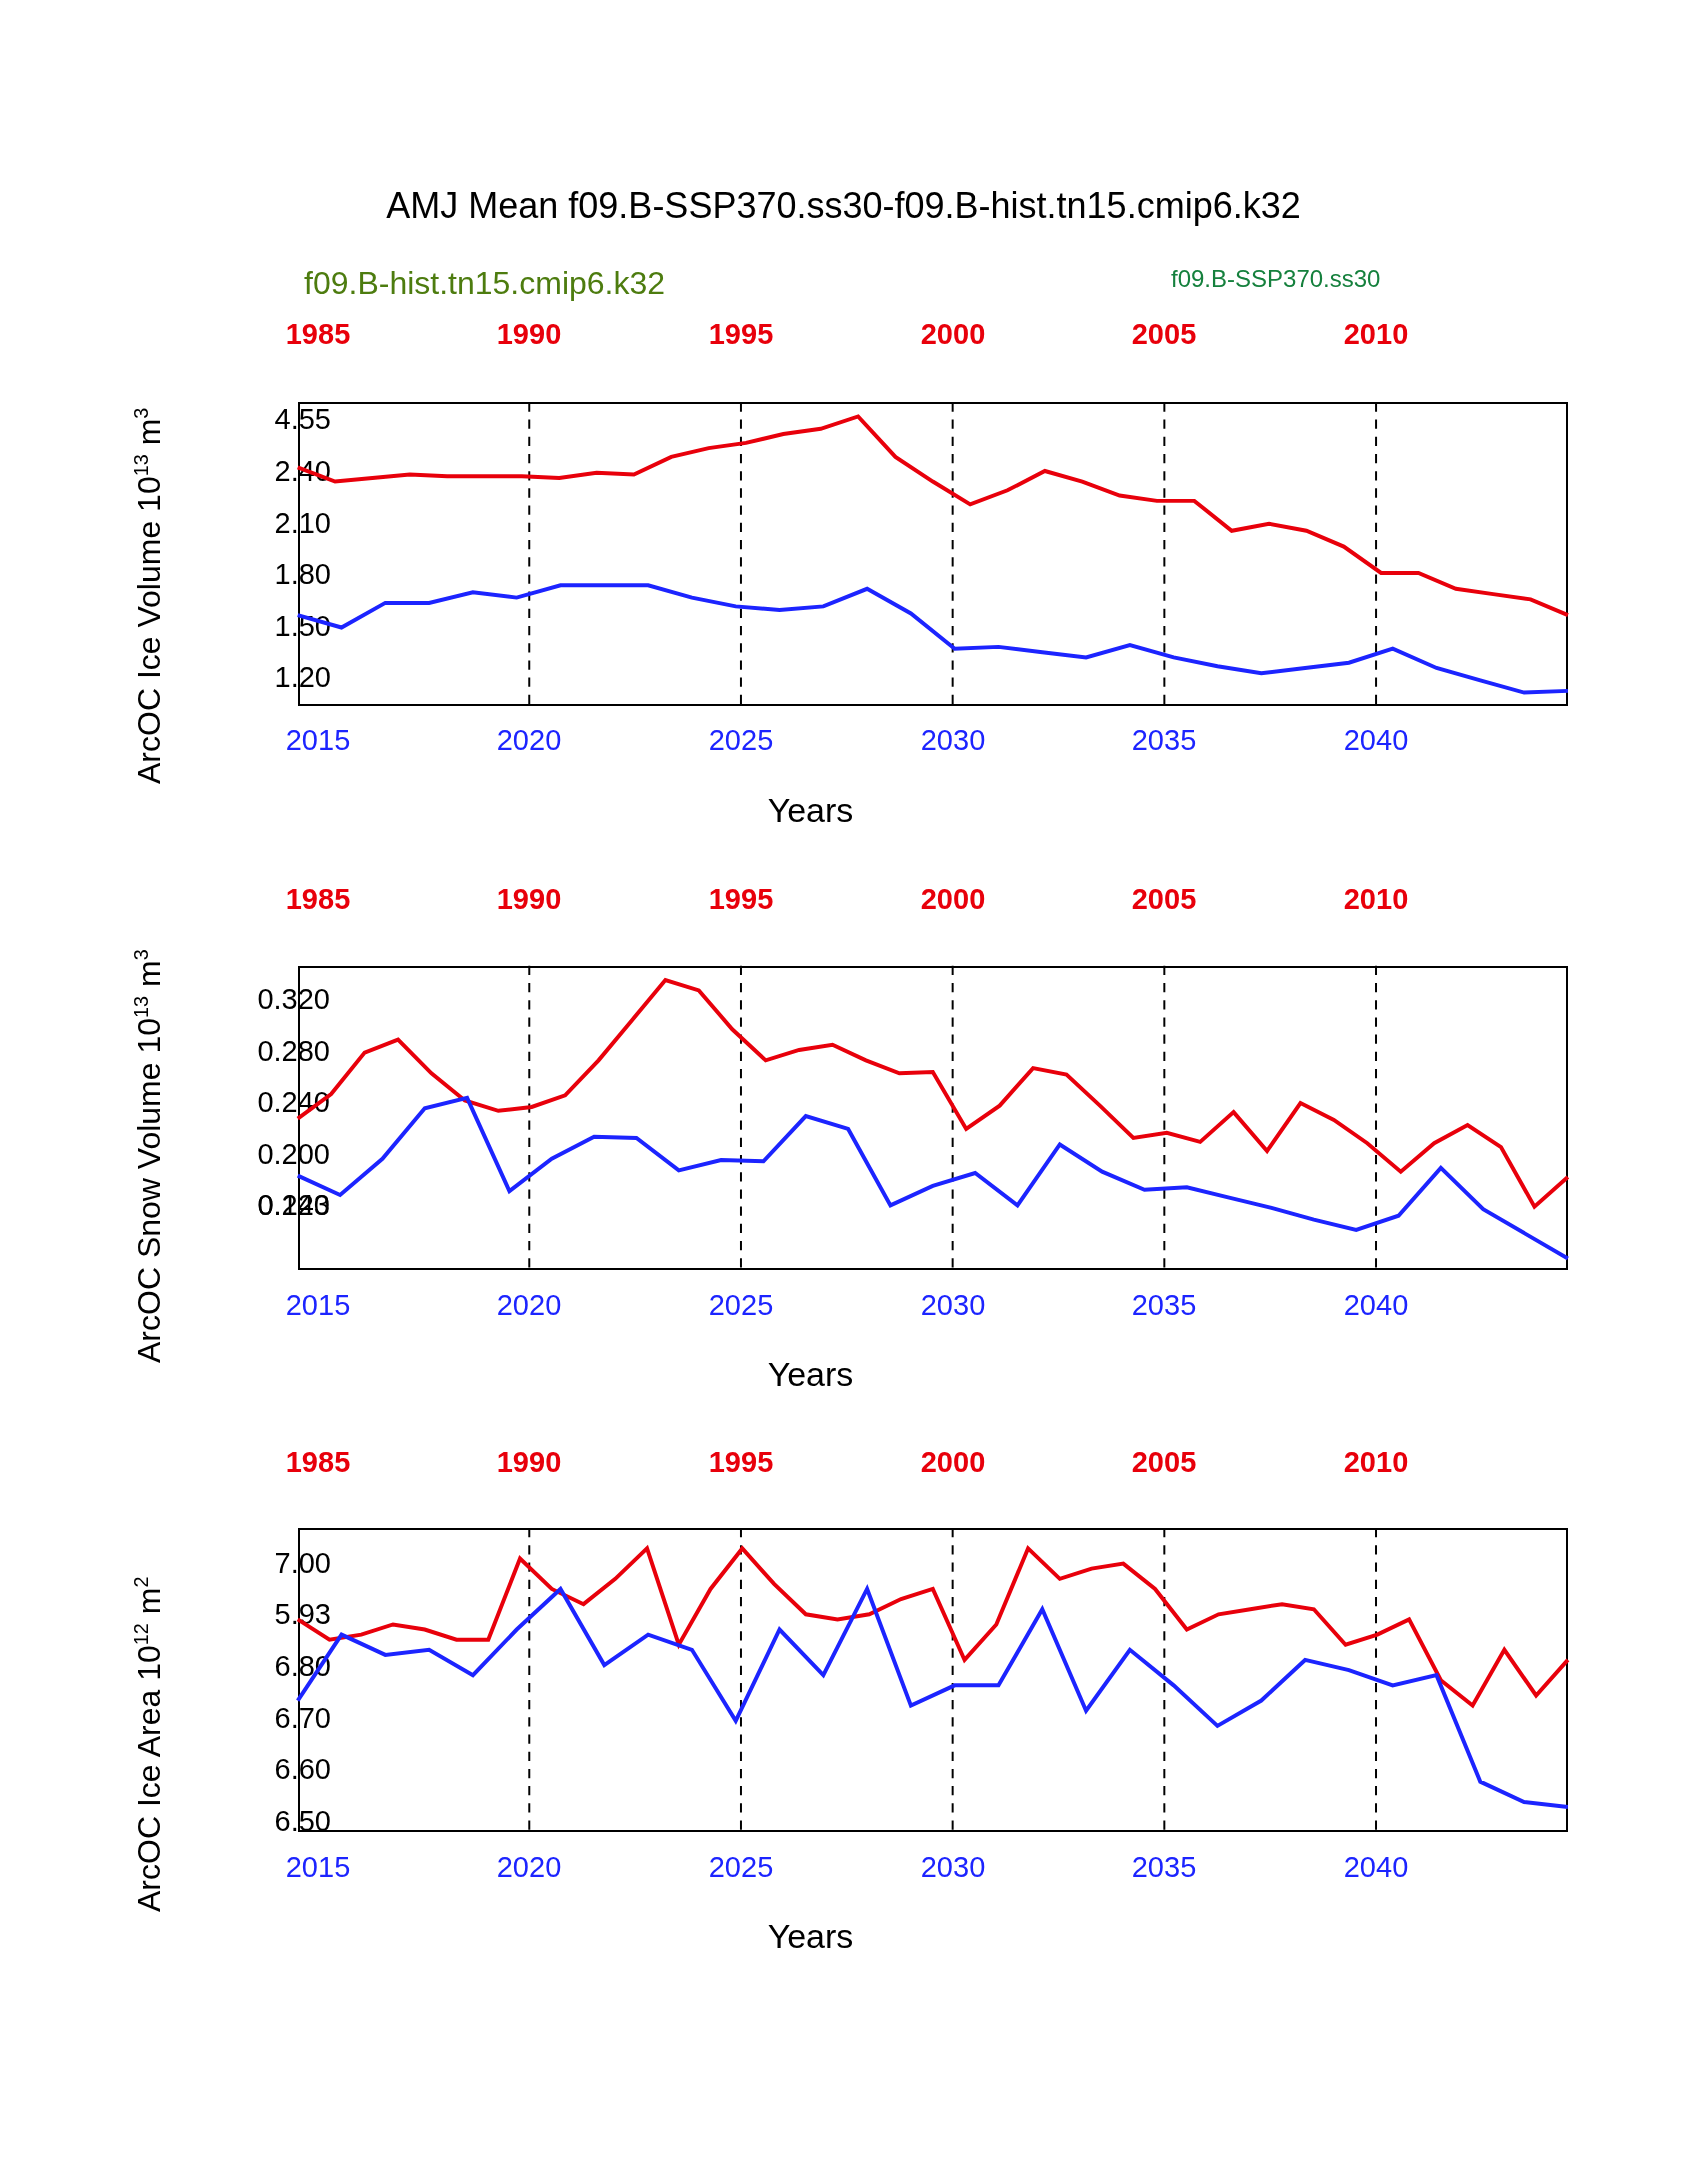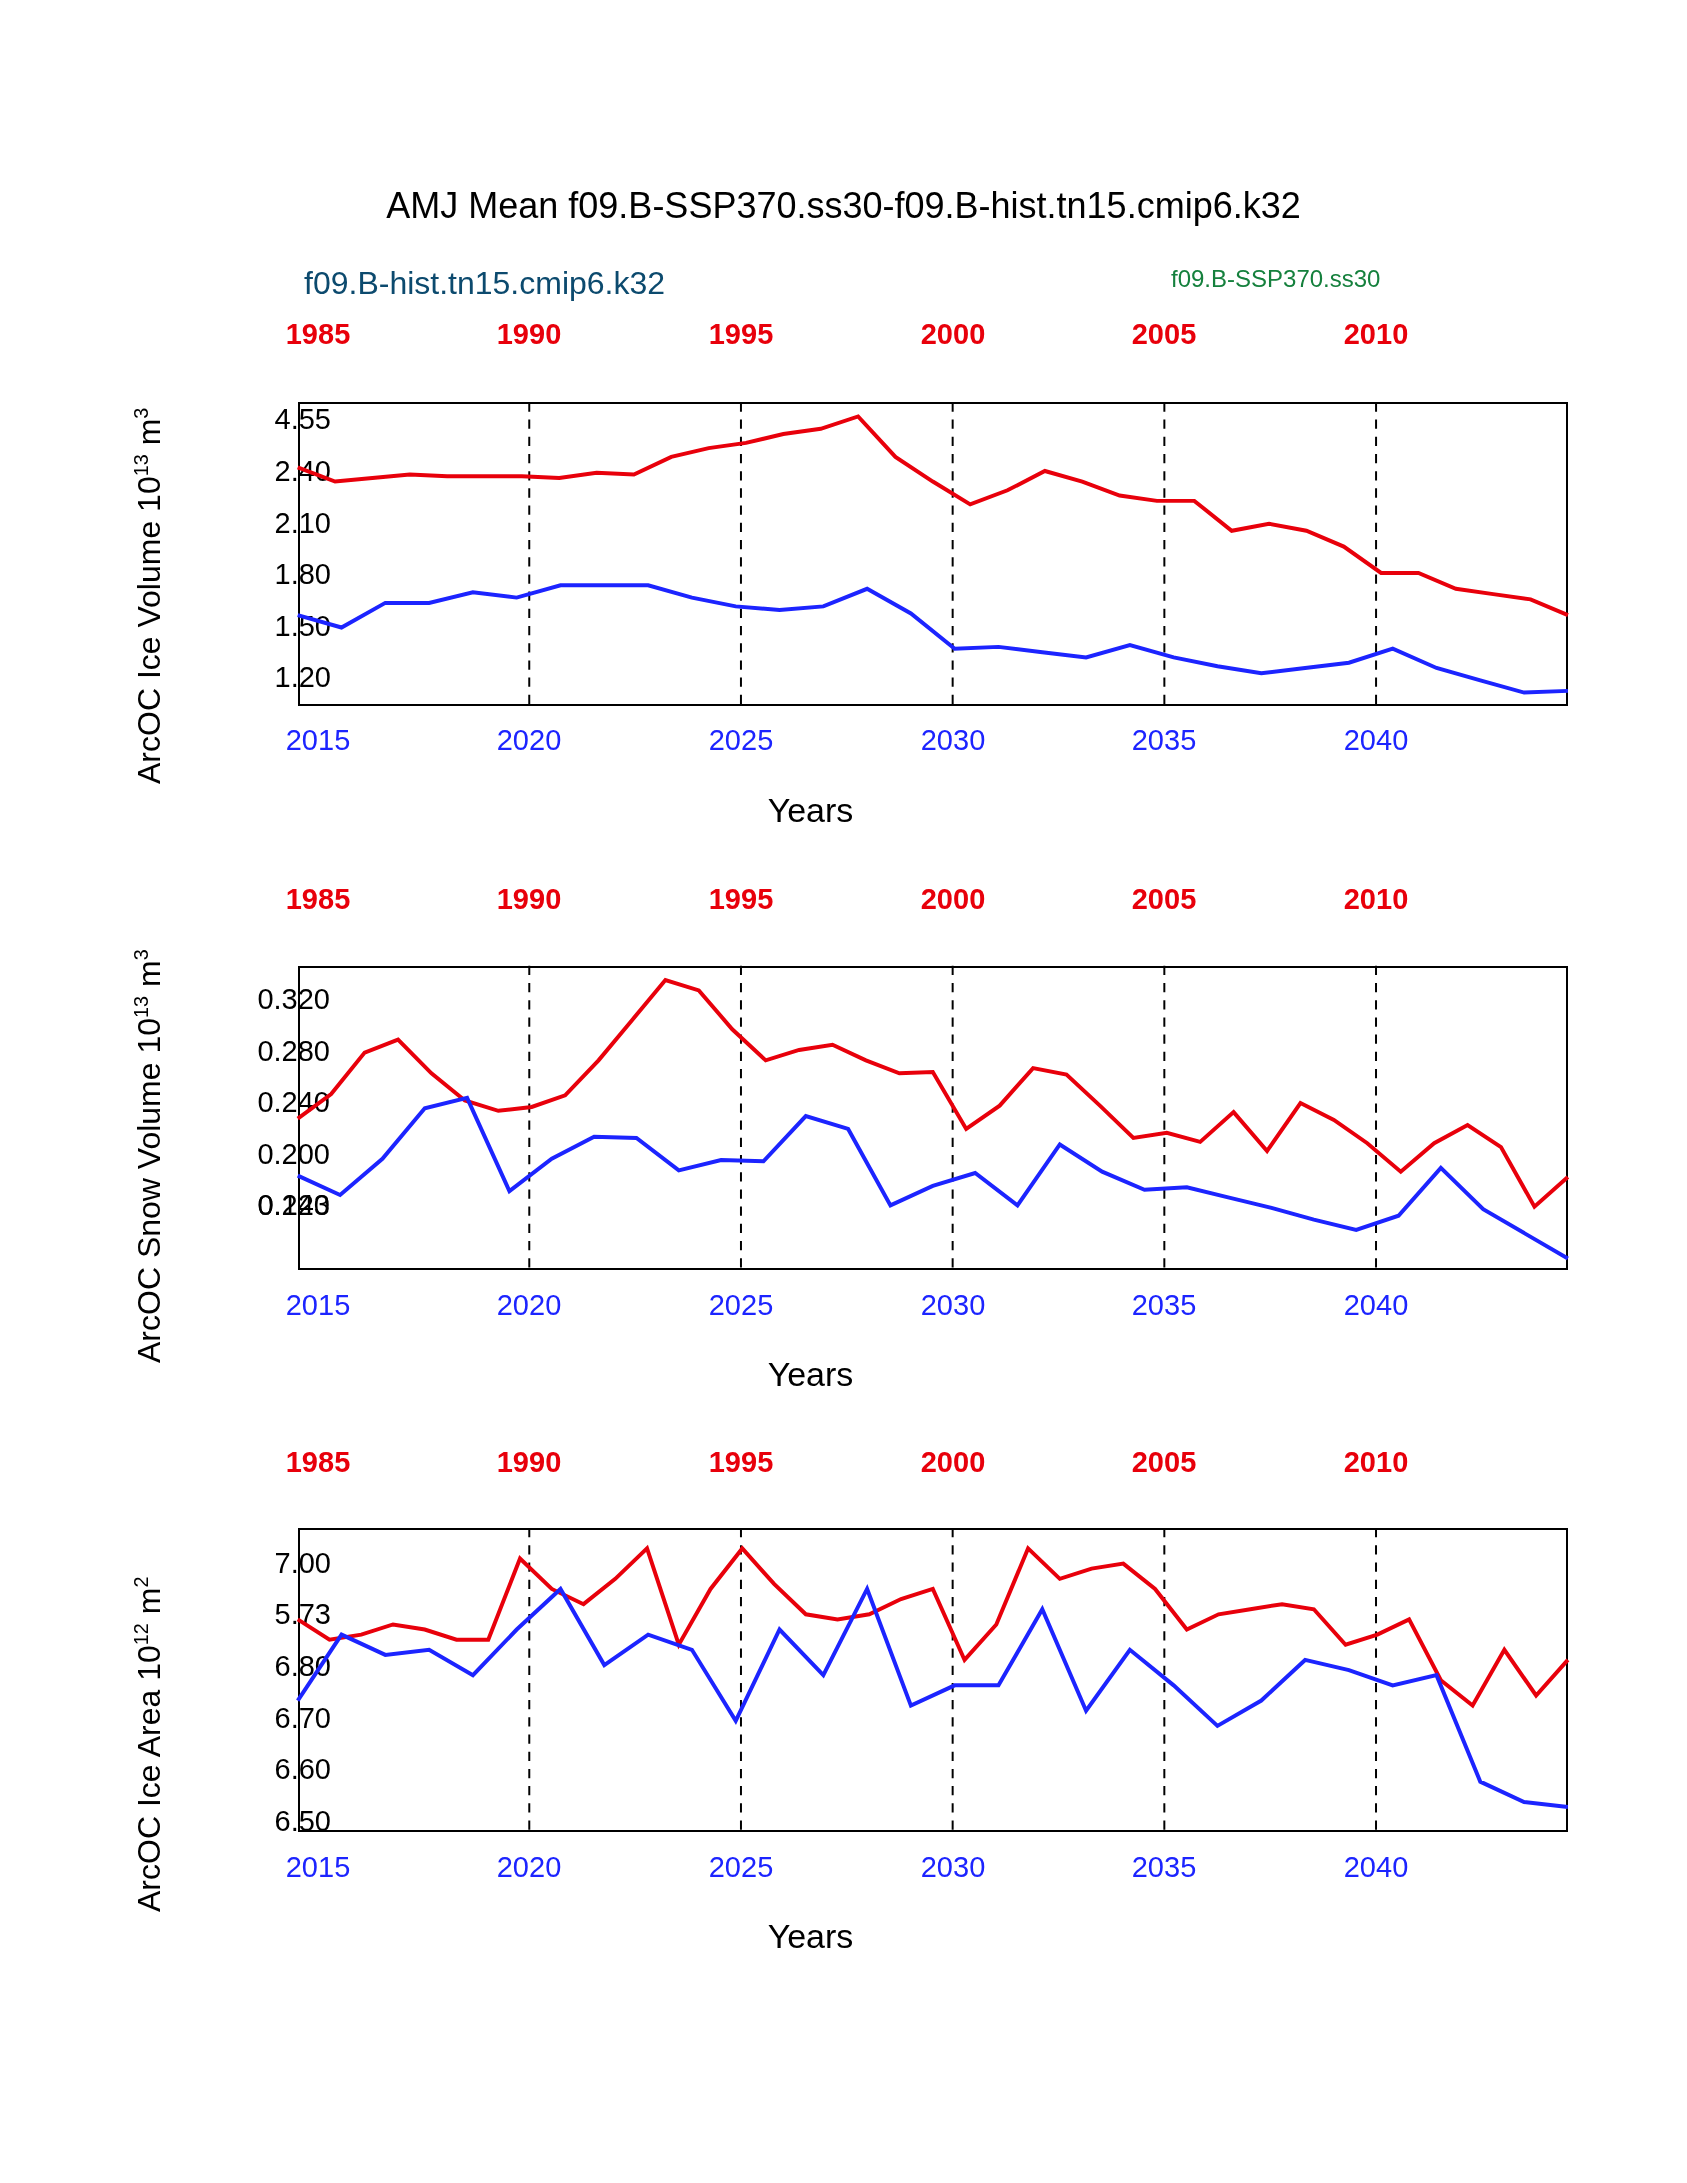--- a/index.html
+++ b/index.html
@@ -31,21 +31,21 @@
     color: #000;
     letter-spacing: 0px;
   }
   .panel {
     position: absolute;
     left: 0;
     width: 1687px;
   }
   .legend-red {
     position: absolute;
-    color: #0c4a6e;
+    color: #4d7c0f;
     font-size: 32px;
   }
   .legend-blue {
     position: absolute;
     color: #15803d;
     font-size: 24px;
   }
   .tick-top {
     position: absolute;
     color: #e8000b;
@@ -206,21 +206,21 @@
     <div class="tick-top" style="left:1376px; top:1446px;">2010</div>
 
     <div class="ylabel" style="left:130px; top:1912px;">
       <span>ArcOC Ice Area 10</span><sup>12</sup>&nbsp;<span>m</span><sup>2</sup>
     </div>
 
     <div class="ytick" style="left:152px; width:179px; top:1821px;">6.50</div>
     <div class="ytick" style="left:152px; width:179px; top:1769px;">6.60</div>
     <div class="ytick" style="left:152px; width:179px; top:1718px;">6.70</div>
     <div class="ytick" style="left:152px; width:179px; top:1666px;">6.80</div>
-    <div class="ytick" style="left:152px; width:179px; top:1614px;">5.73</div>
+    <div class="ytick" style="left:152px; width:179px; top:1614px;">5.93</div>
     <div class="ytick" style="left:152px; width:179px; top:1563px;">7.00</div>
 
     <div class="plotbox" style="left:298px; top:1528px; width:1270px; height:304px;"></div>
 
     <svg class="series" width="1687" height="2183" viewBox="0 0 2550 3300">
       <g>
         <line x1="800" y1="2310" x2="800" y2="2770" stroke="#000" stroke-width="3" stroke-dasharray="14 12"></line>
         <line x1="1120" y1="2310" x2="1120" y2="2770" stroke="#000" stroke-width="3" stroke-dasharray="14 12"></line>
         <line x1="1440" y1="2310" x2="1440" y2="2770" stroke="#000" stroke-width="3" stroke-dasharray="14 12"></line>
         <line x1="1760" y1="2310" x2="1760" y2="2770" stroke="#000" stroke-width="3" stroke-dasharray="14 12"></line>

